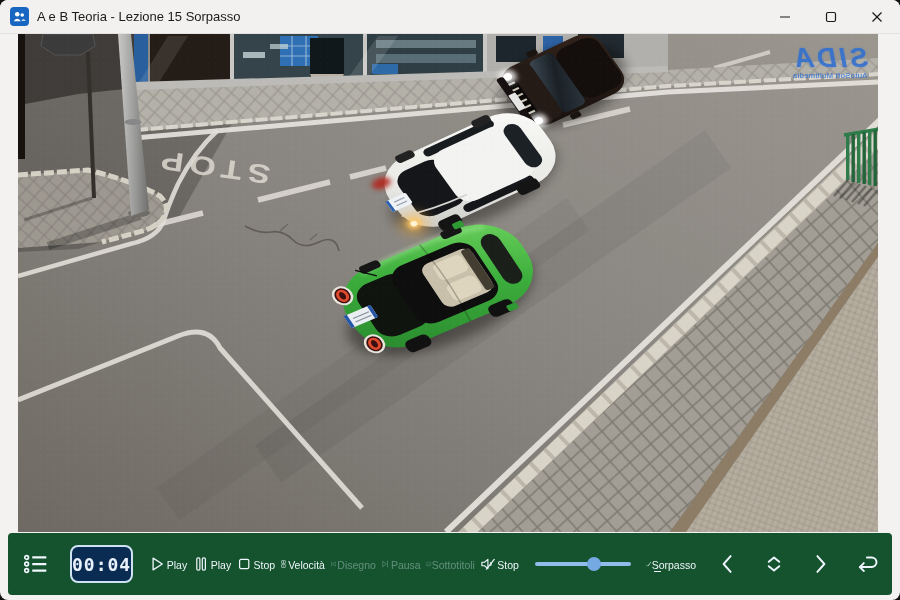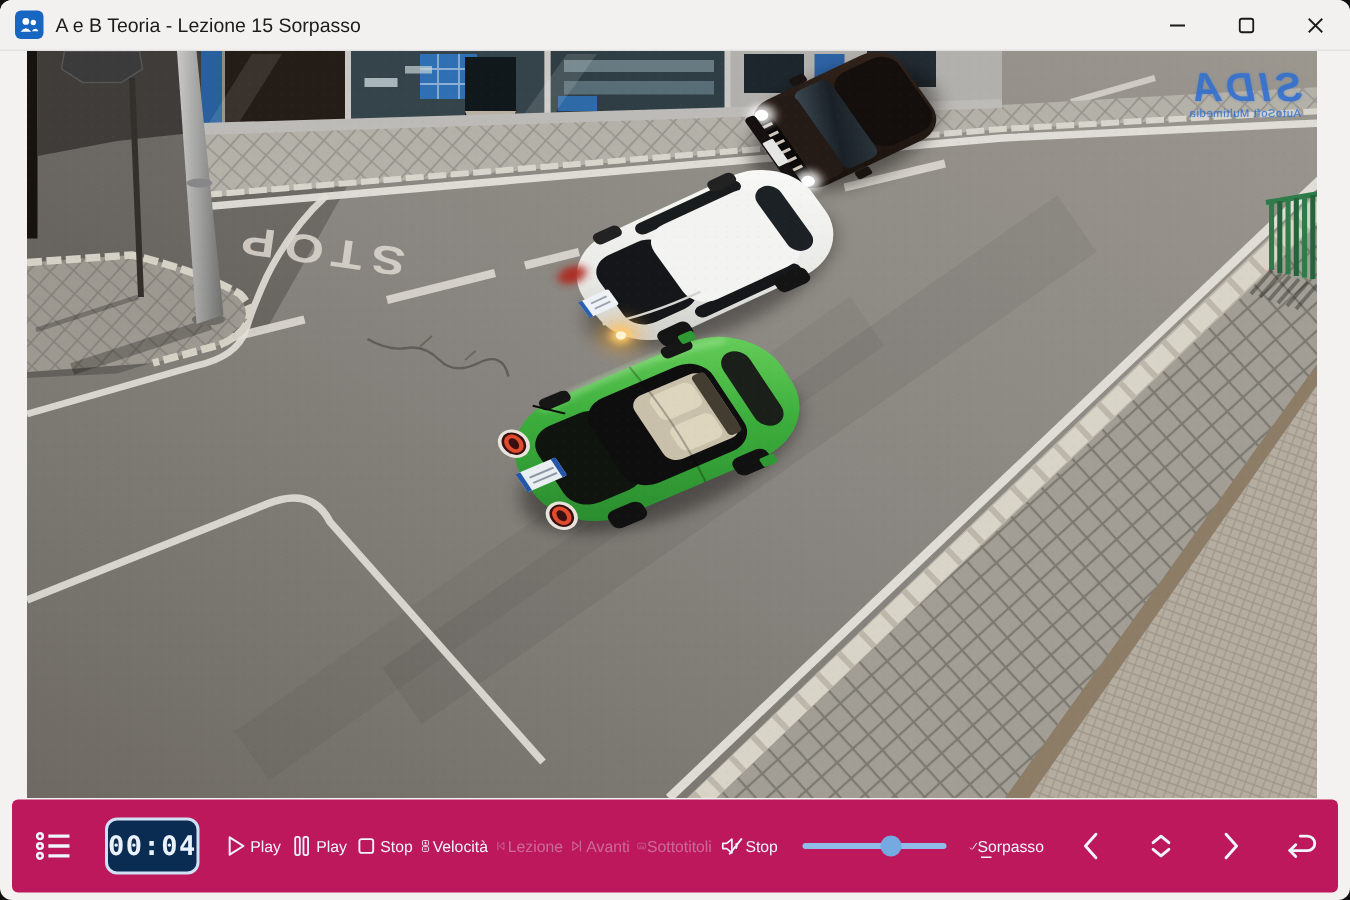--- a/index.html
+++ b/index.html
@@ -20,21 +20,21 @@
   .win-btn svg{stroke:#1a1a1a;}
   
   .video{position:absolute;top:34px;left:18px;width:860px;height:498px;background:#7d7974;overflow:hidden;}
   .video svg.scene{display:block;}
   .watermark{position:absolute;top:12px;right:2px;width:92px;text-align:center;
     transform:scaleX(-1);color:#2f6fd2;opacity:.88;pointer-events:none;}
   .watermark .brand{font-size:27px;font-weight:bold;font-style:italic;letter-spacing:3px;
     line-height:24px;text-shadow:0 0 2px rgba(47,111,210,.55);}
   .watermark .sub{font-size:7.5px;letter-spacing:.4px;margin-top:1px;text-shadow:0 0 1px rgba(47,111,210,.5);}
   
-  .bar{position:absolute;left:8px;right:8px;top:533px;height:62px;background:#be185d;
+  .bar{position:absolute;left:8px;right:8px;top:533px;height:62px;background:#14532d;
     border-radius:4px;display:flex;align-items:center;color:#eef5fc;}
   .tool{display:flex;flex-direction:row;align-items:center;justify-content:center;
     min-width:44px;padding:0 2px;color:#eef5fc;cursor:pointer;}
   .tool.disabled{color:rgba(222,236,250,.38);cursor:default;}
   .tool .lbl{font-size:10.5px;margin-top:1px;position:relative;white-space:nowrap;}
   .icon-only{min-width:38px;}
   .list-btn{margin-left:8px;min-width:40px;}
   .timerbox{margin:0 12px 0 14px;width:70px;height:38px;border:2px solid #cfe2f4;border-radius:8px;
     background:#0b2c52;display:flex;align-items:center;justify-content:center;}
   .timerbox .digits{font-family:"DejaVu Sans Mono",monospace;font-weight:bold;font-size:18px;
@@ -381,29 +381,29 @@
         <path d="M13.2 23h5.6" stroke-width="2"></path>
       </svg>
       <span class="lbl">Velocità</span>
     </div>
 
     <div class="tool disabled">
       <svg class="tico" width="28" height="28" viewBox="0 0 32 32" fill="none" stroke="currentColor">
         <path d="M10 6v20" stroke-width="2.2"></path>
         <path d="M24 8 L13.5 16 L24 24 Z" stroke-width="2" stroke-linejoin="round"></path>
       </svg>
-      <span class="lbl">Lezione</span>
+      <span class="lbl">Disegno</span>
     </div>
 
     <div class="tool disabled">
       <svg class="tico" width="28" height="28" viewBox="0 0 32 32" fill="none" stroke="currentColor">
         <path d="M22 6v20" stroke-width="2.2"></path>
         <path d="M8 8 L18.5 16 L8 24 Z" stroke-width="2" stroke-linejoin="round"></path>
       </svg>
-      <span class="lbl">Avanti</span>
+      <span class="lbl">Pausa</span>
     </div>
 
     <div class="tool disabled">
       <svg class="tico" width="28" height="28" viewBox="0 0 32 32" fill="none" stroke="currentColor">
         <rect x="5" y="8" width="22" height="16" rx="3" stroke-width="2"></rect>
         <path d="M10 16.5h6M18.5 16.5h4M10 20.5h4M16.5 20.5h6" stroke-width="2"></path>
       </svg>
       <span class="lbl">Sottotitoli</span>
     </div>
 

